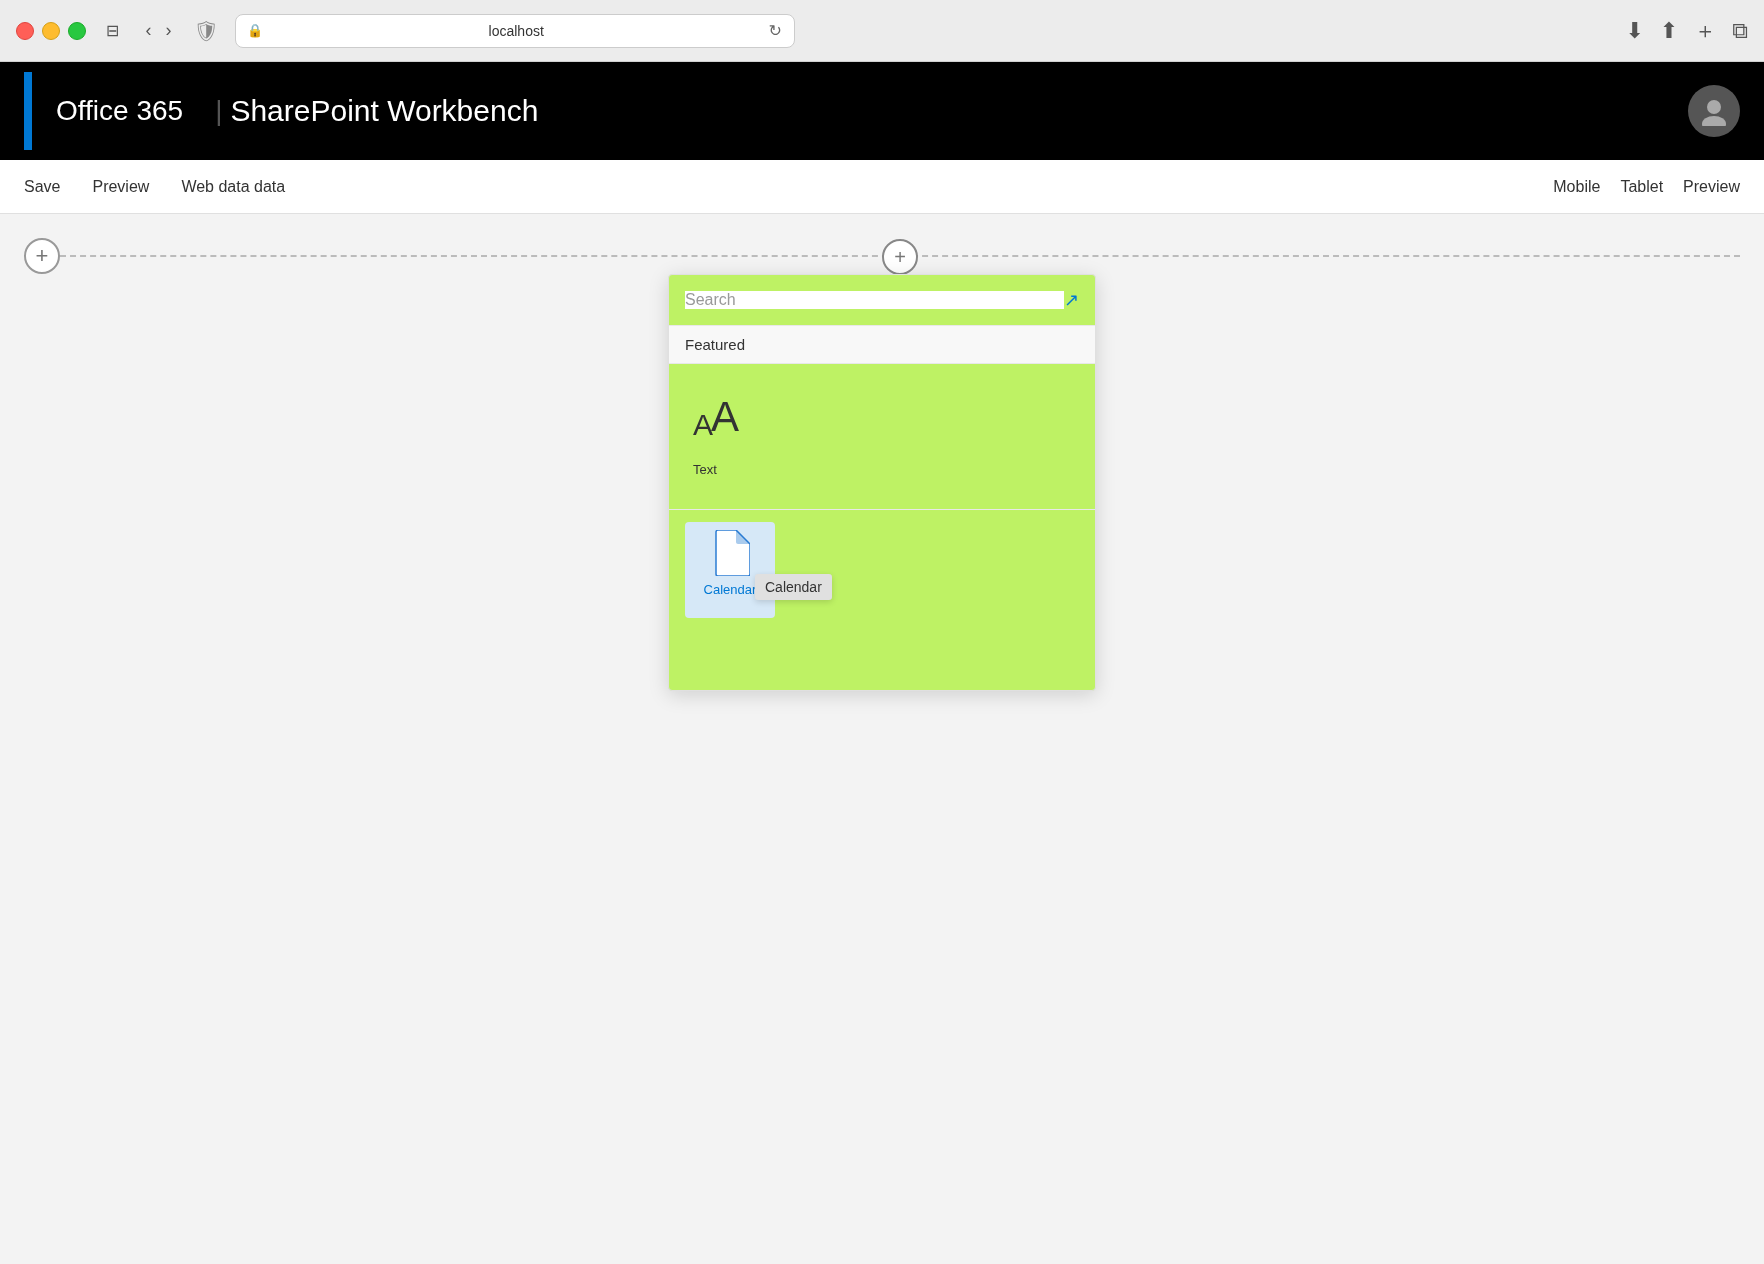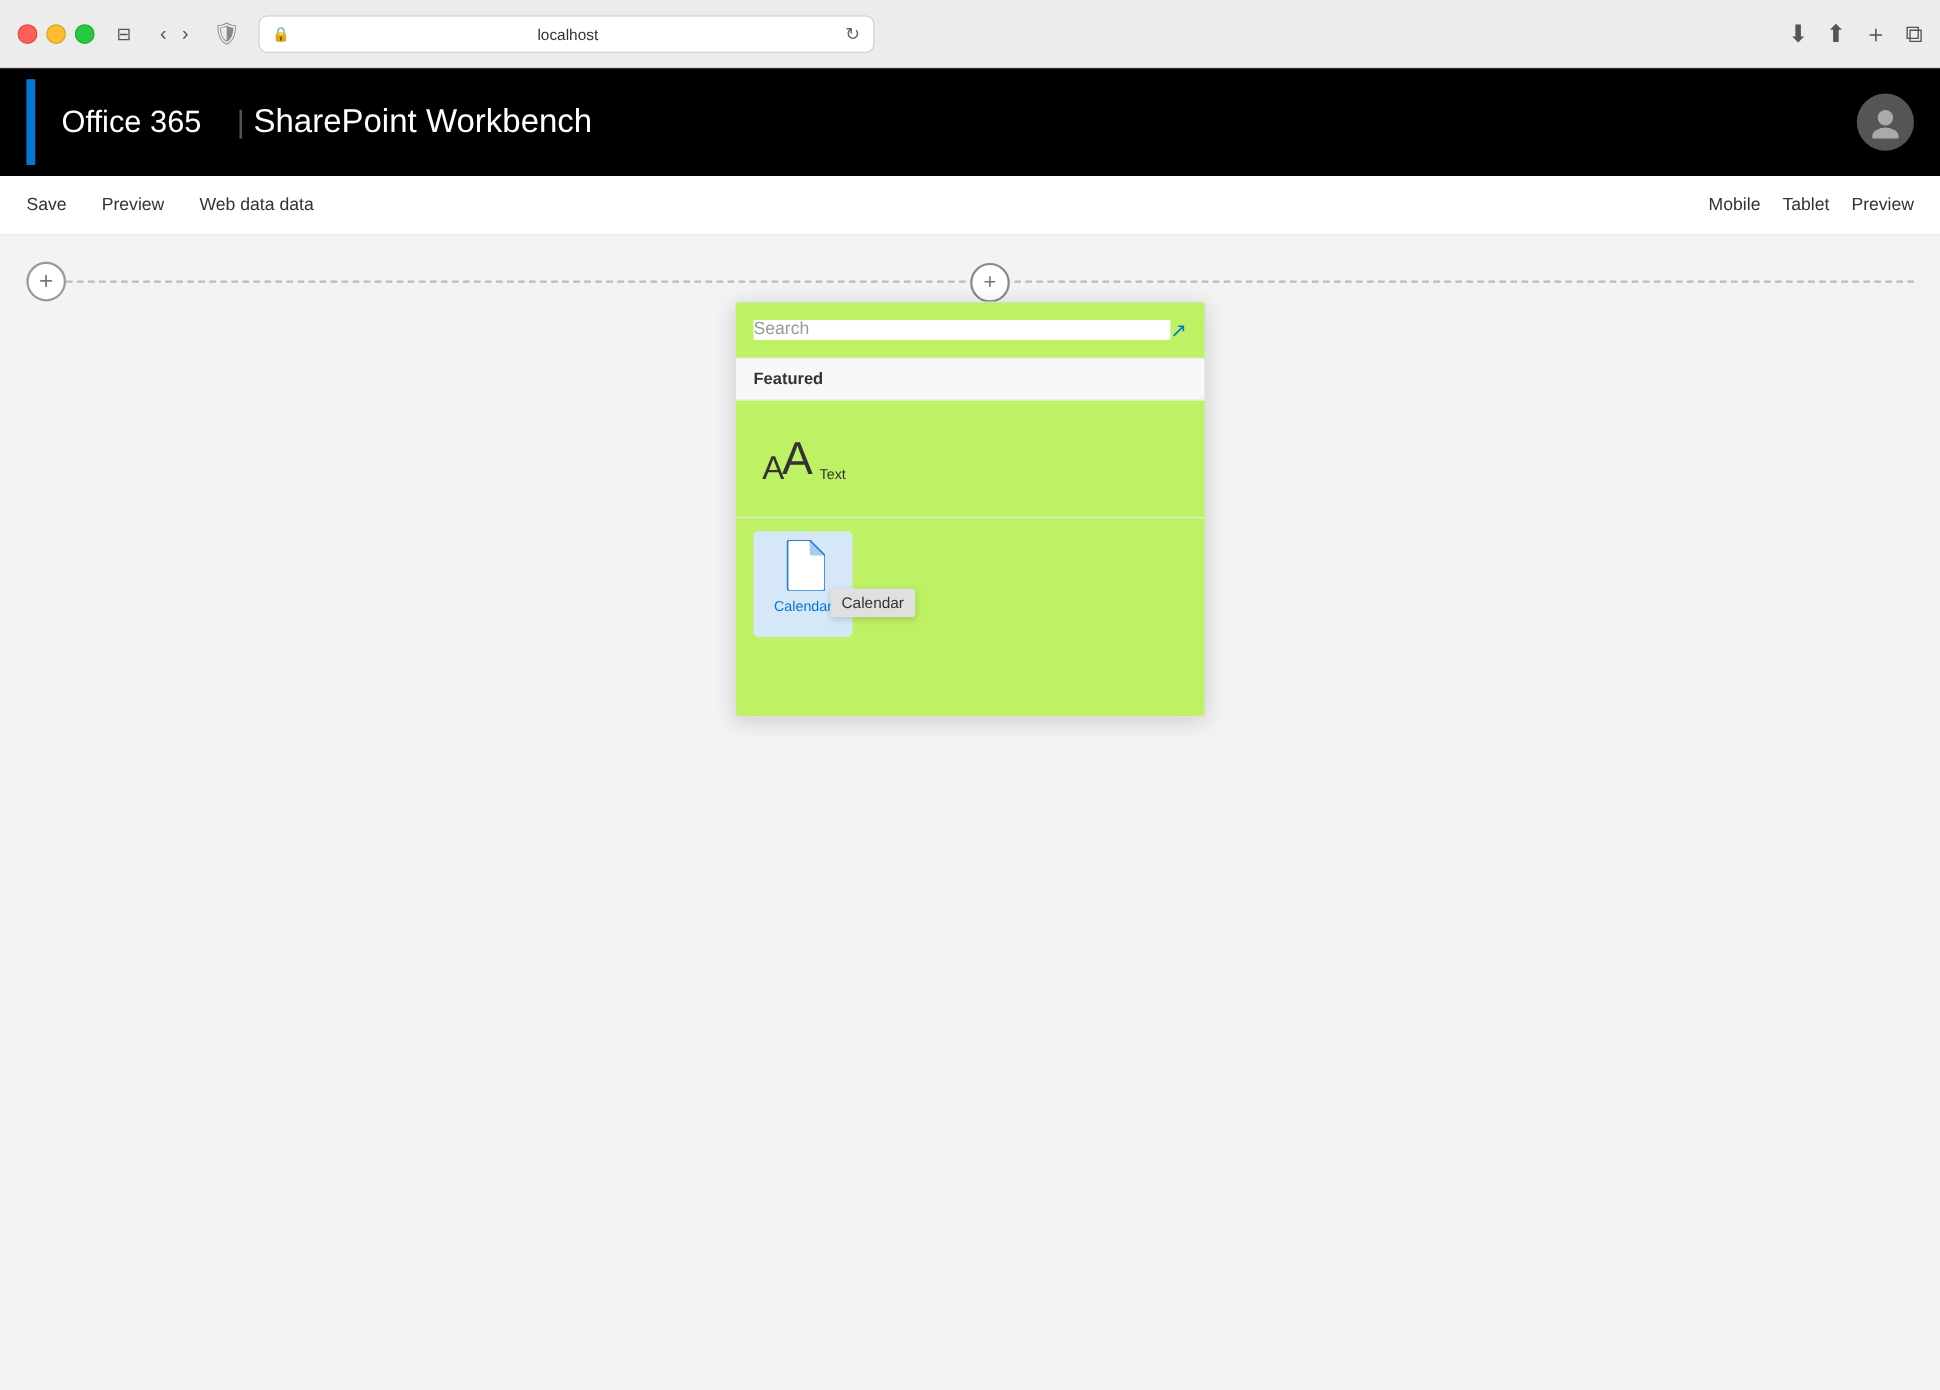--- a/index.html
+++ b/index.html
@@ -172,38 +172,38 @@
       color: #0078d4;
       font-size: 18px;
       cursor: pointer;
       transform: rotate(0deg);
     }
 
     .picker-section-header {
       background: #f8f8f8;
       padding: 10px 16px;
       font-size: 15px;
-      font-weight: 700;
+      font-weight: 400;
       color: #333;
       border-bottom: 1px solid #e8e8e8;
     }
 
     .picker-featured {
       padding: 24px 16px;
       display: flex;
       gap: 8px;
       border-bottom: 1px solid #e8e8e8;
     }
 
     .webpart-item {
       width: 90px;
       display: flex;
-      flex-direction: row;
-      align-items: flex-end;
-      gap: 8px;
+      flex-direction: column;
+      align-items: flex-start;
+      gap: 24px;
       cursor: pointer;
       padding: 8px;
       border-radius: 4px;
     }
 
     .text-icon {
       font-size: 36px;
       color: #333;
       line-height: 1;
       font-weight: 300;

